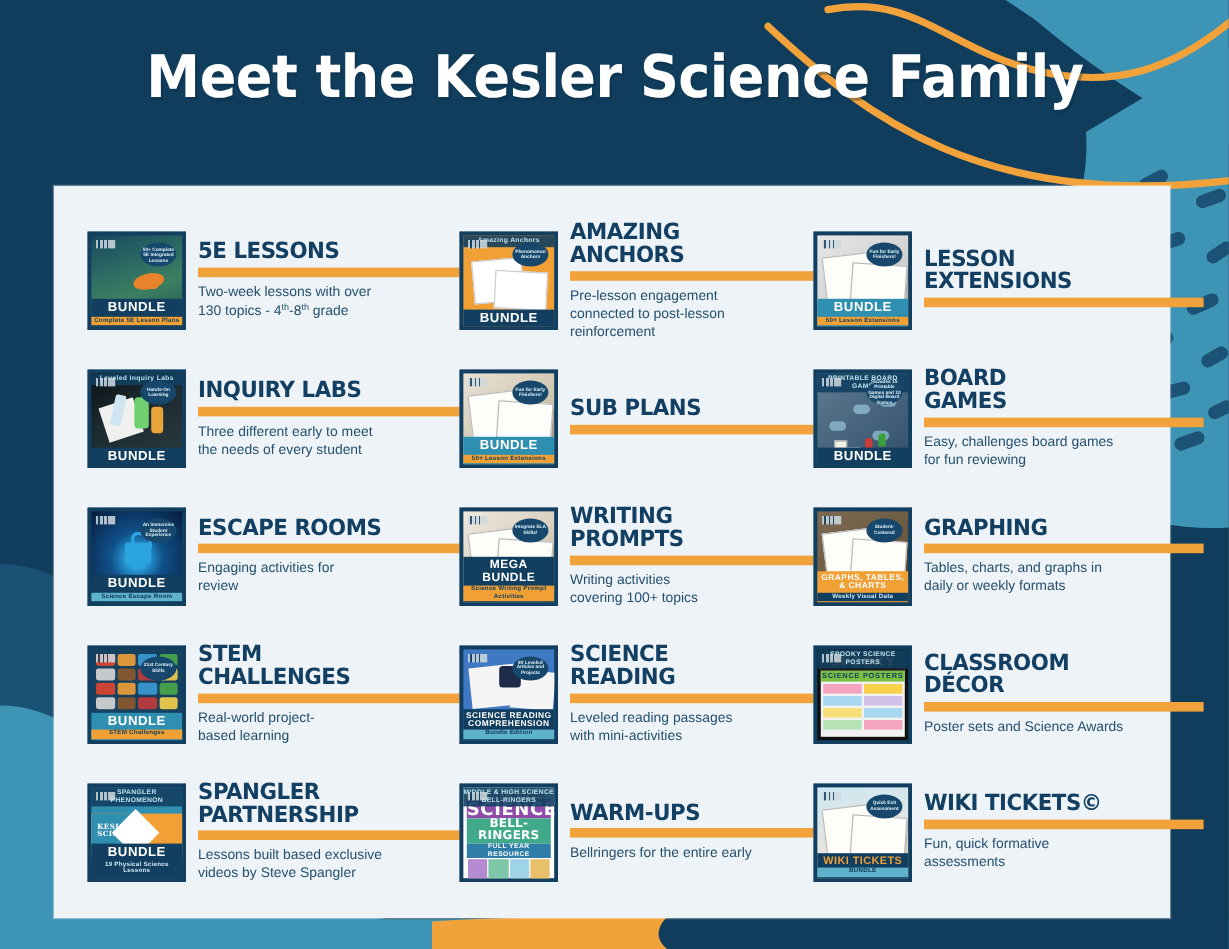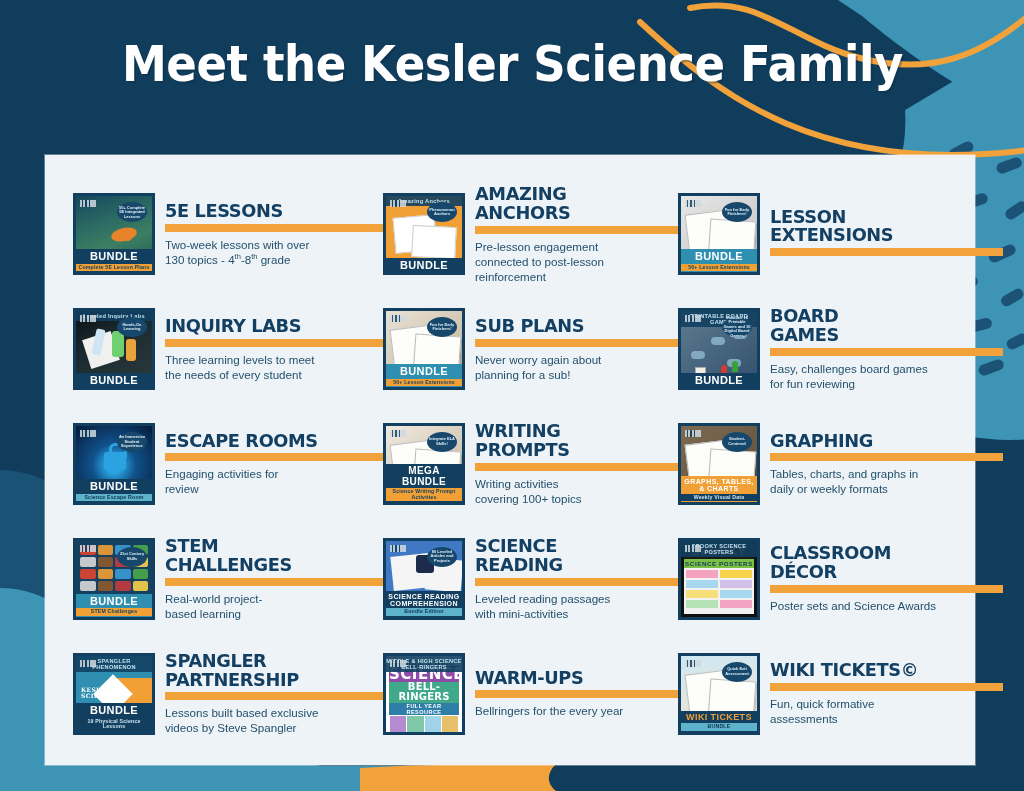--- a/index.html
+++ b/index.html
@@ -256,42 +256,40 @@
       <div class="toptag">Leveled Inquiry Labs</div>
       <div class="badge">Hands-On Learning</div>
       <div class="mini-logo"></div>
       <div class="banner" style="">BUNDLE
          
        </div>
     </div>
     <div class="txt">
       <div class="hd">INQUIRY LABS</div>
       <div class="rule"></div>
-      <div class="desc">Three learning levels to meet
+      <div class="desc">Three different early to meet
 the needs of every student</div>
     </div>
       </div>
       <div class="item">
     <div class="thumb">
       <div class="inner art-sub">
             <div style="position:absolute;left:6px;top:16px;width:42px;height:40px;background:#fdfdfa;border:1px solid #bbb;transform:rotate(-7deg);box-shadow:1px 1px 2px rgba(0,0,0,.25)"></div>
       <div style="position:absolute;left:28px;top:24px;width:44px;height:38px;background:#fdfdfa;border:1px solid #bbb;transform:rotate(4deg);box-shadow:1px 1px 2px rgba(0,0,0,.25)"></div>
           </div>
 
       <div class="badge">Fun for Early Finishers!</div>
       <div class="mini-logo"></div>
       <div class="banner teal" style="">BUNDLE
          <span class="sub" style="">50+ Lesson Extensions</span>
        </div>
     </div>
     <div class="txt">
       <div class="hd">SUB PLANS</div>
       <div class="rule"></div>
-      <div class="desc">Never worry again about
-planning for a sub!</div>
     </div>
       </div>
       <div class="item">
     <div class="thumb">
       <div class="inner art-board">
             <div style="position:absolute;inset:10px 6px 22px 6px;">
       <div style="position:absolute;left:4px;top:30px;width:14px;height:8px;border-radius:4px;background:#8fb9cf;opacity:.8"></div>
               <div style="position:absolute;left:24px;top:16px;width:14px;height:8px;border-radius:4px;background:#8fb9cf;opacity:.8"></div>
               <div style="position:absolute;left:40px;top:38px;width:14px;height:8px;border-radius:4px;background:#8fb9cf;opacity:.8"></div>
               <div style="position:absolute;left:12px;top:52px;width:14px;height:8px;border-radius:4px;background:#8fb9cf;opacity:.8"></div>
@@ -514,21 +512,21 @@
     </div>
           </div>
       <div class="toptag">MIDDLE &amp; HIGH SCIENCE BELL-RINGERS</div>
 
       <div class="mini-logo"></div>
 
     </div>
     <div class="txt">
       <div class="hd">WARM-UPS</div>
       <div class="rule"></div>
-      <div class="desc">Bellringers for the every year</div>
+      <div class="desc">Bellringers for the entire early</div>
     </div>
       </div>
       <div class="item">
     <div class="thumb">
       <div class="inner art-wiki">
             <div style="position:absolute;left:6px;top:16px;width:42px;height:40px;background:#fdfdfa;border:1px solid #bbb;transform:rotate(-7deg);box-shadow:1px 1px 2px rgba(0,0,0,.25)"></div>
       <div style="position:absolute;left:28px;top:24px;width:44px;height:38px;background:#fdfdfa;border:1px solid #bbb;transform:rotate(4deg);box-shadow:1px 1px 2px rgba(0,0,0,.25)"></div>
           </div>
 
       <div class="badge">Quick Exit Assessment</div>

